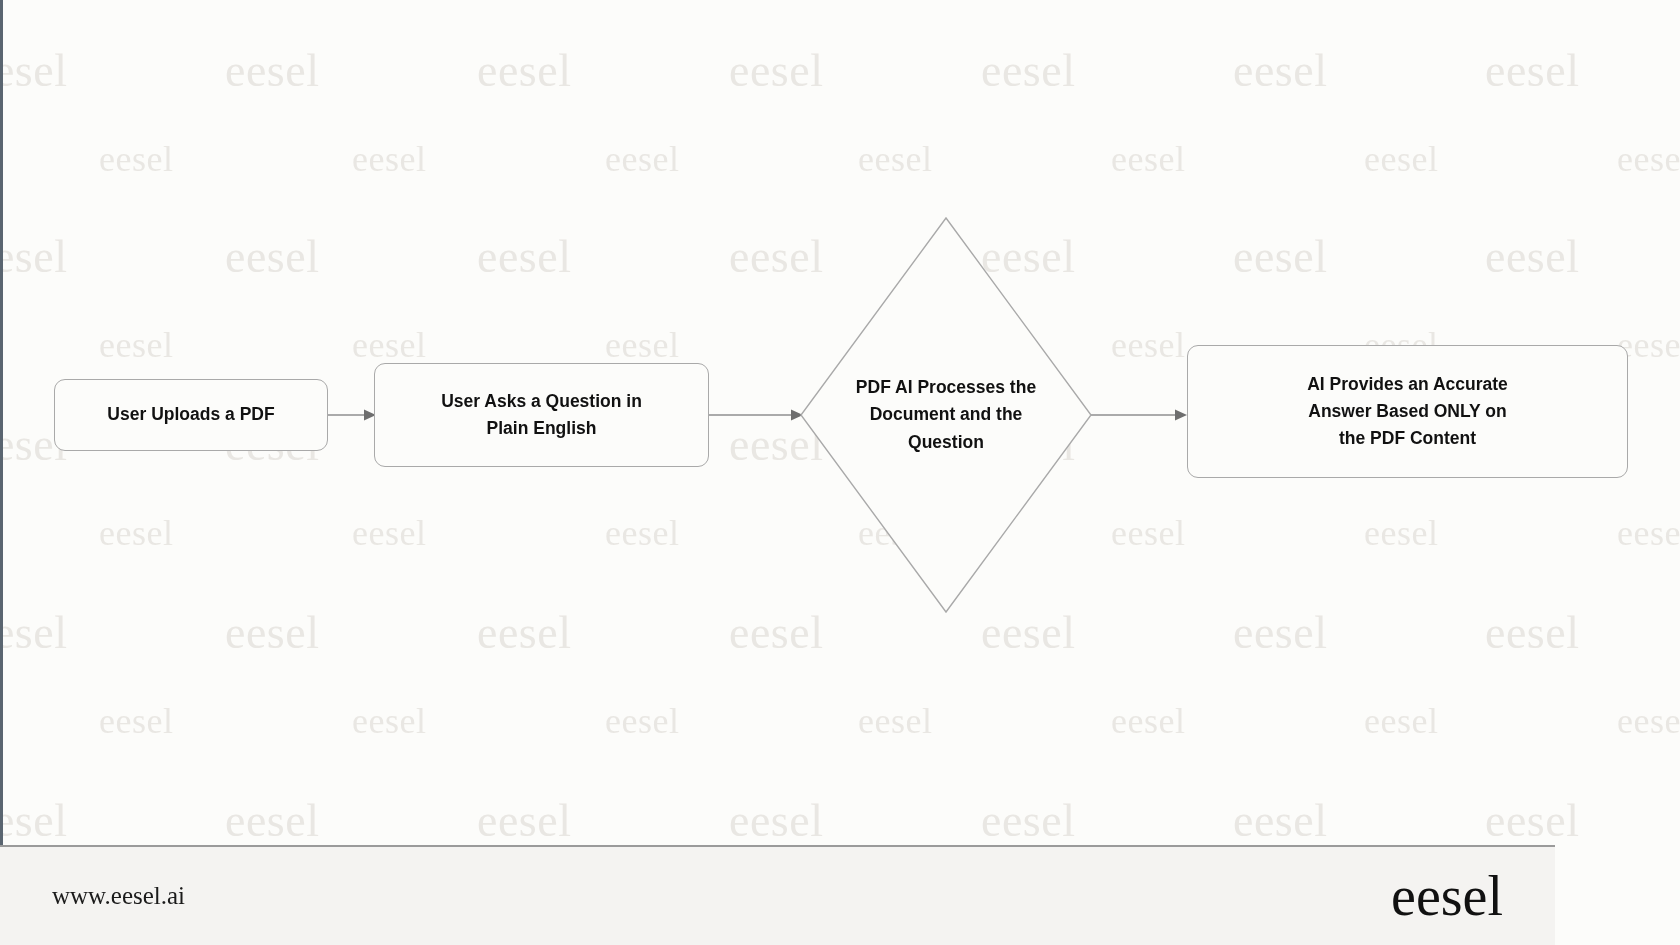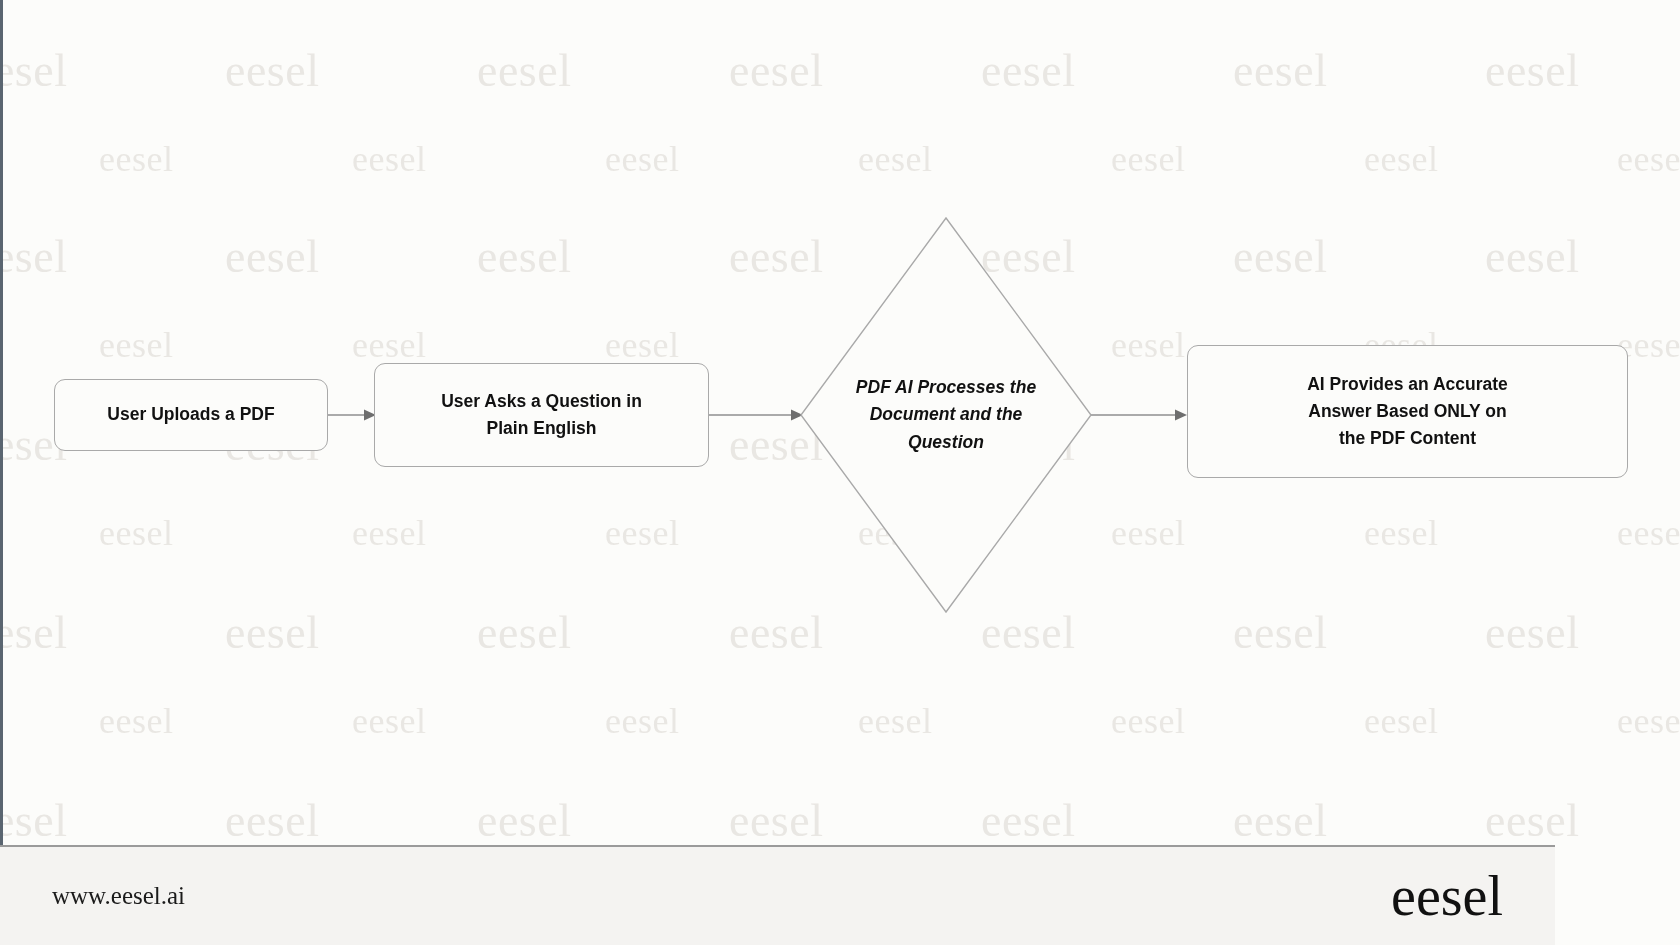--- a/index.html
+++ b/index.html
@@ -63,21 +63,20 @@
     font-size: 17.5px;
     font-weight: bold;
     line-height: 1.55;
     padding: 6px 10px;
   }
   .node .lines { display: block; }
 
   
   .diamond-wrap {
     position: absolute;
-    font-style: italic;
   }
   .diamond-wrap svg {
     position: absolute;
     left: 0; top: 0;
     overflow: visible;
   }
   .diamond-label {
     position: absolute;
     left: 0; top: 0;
     width: 100%;

